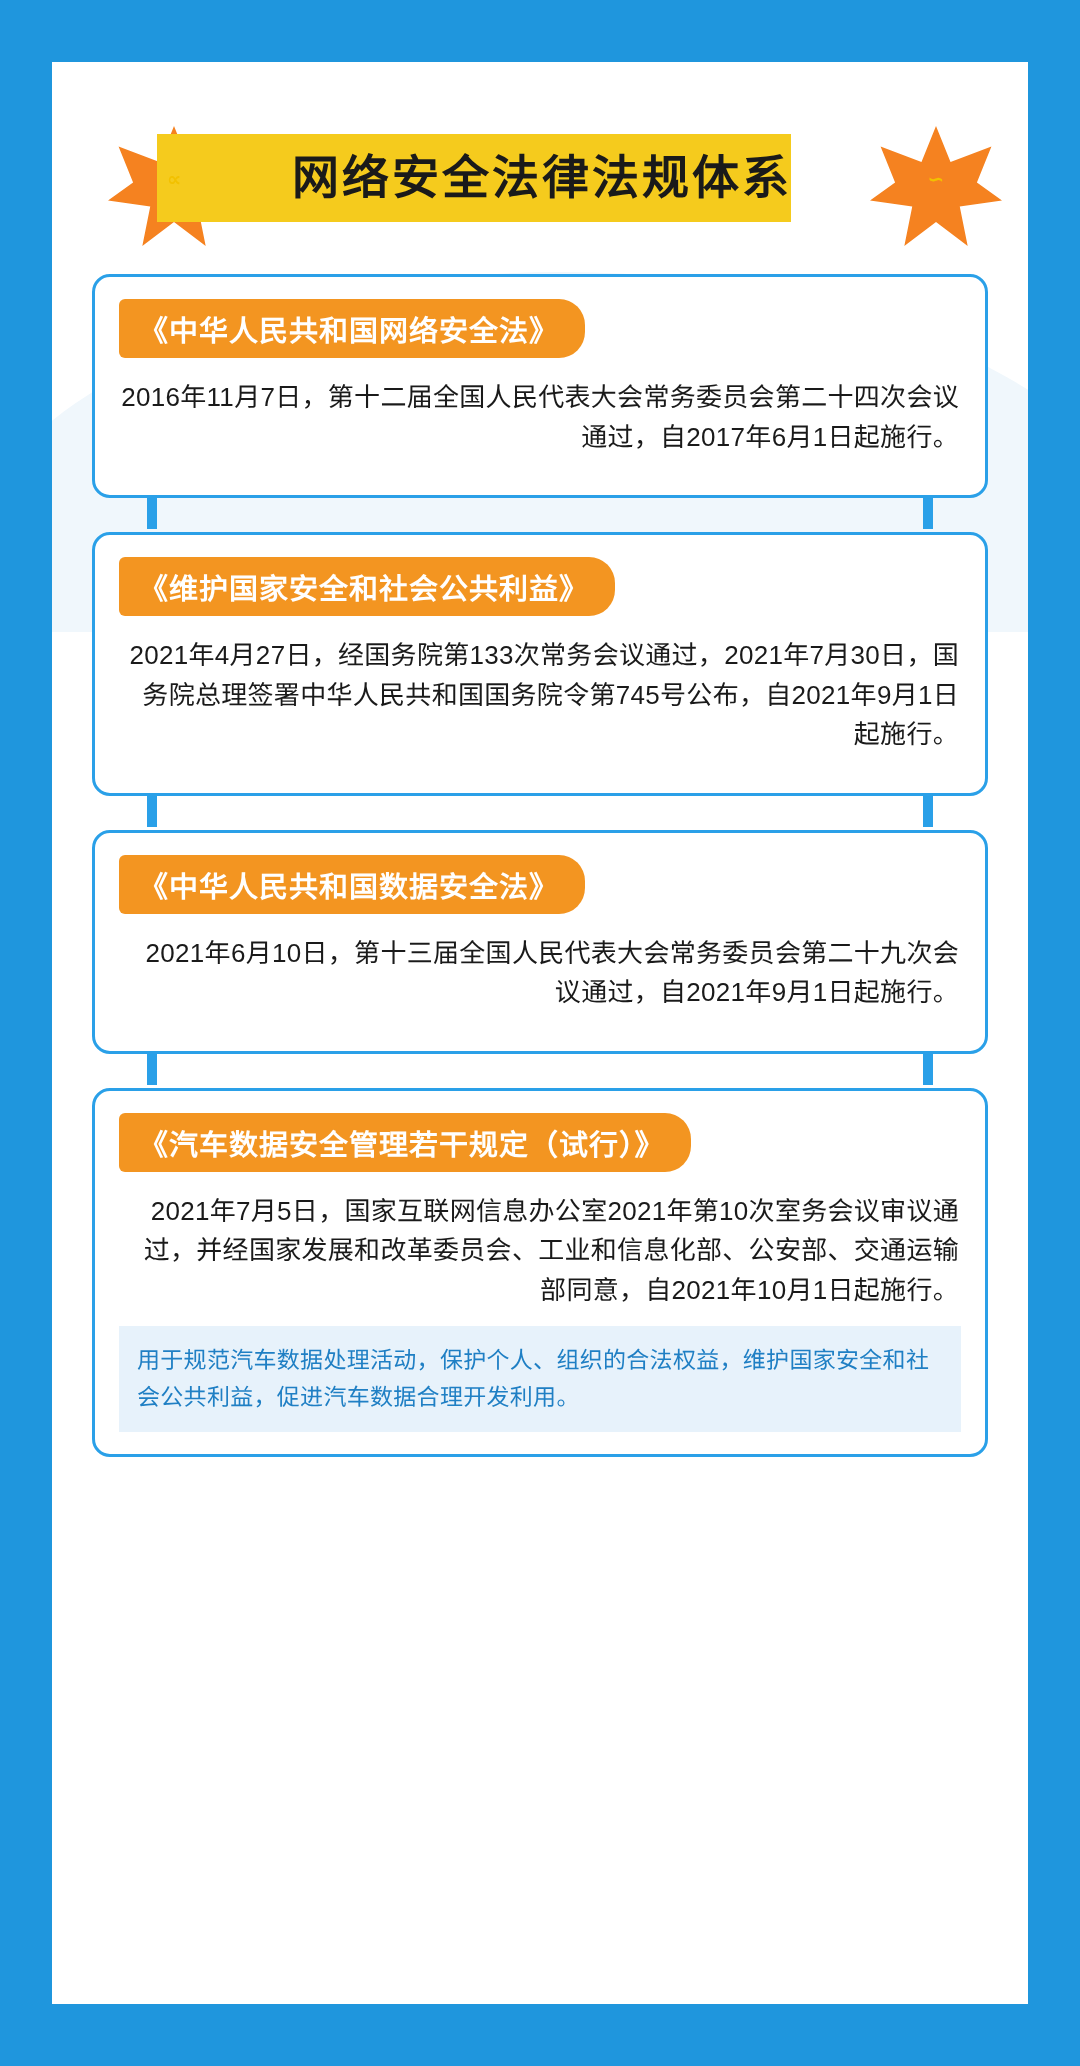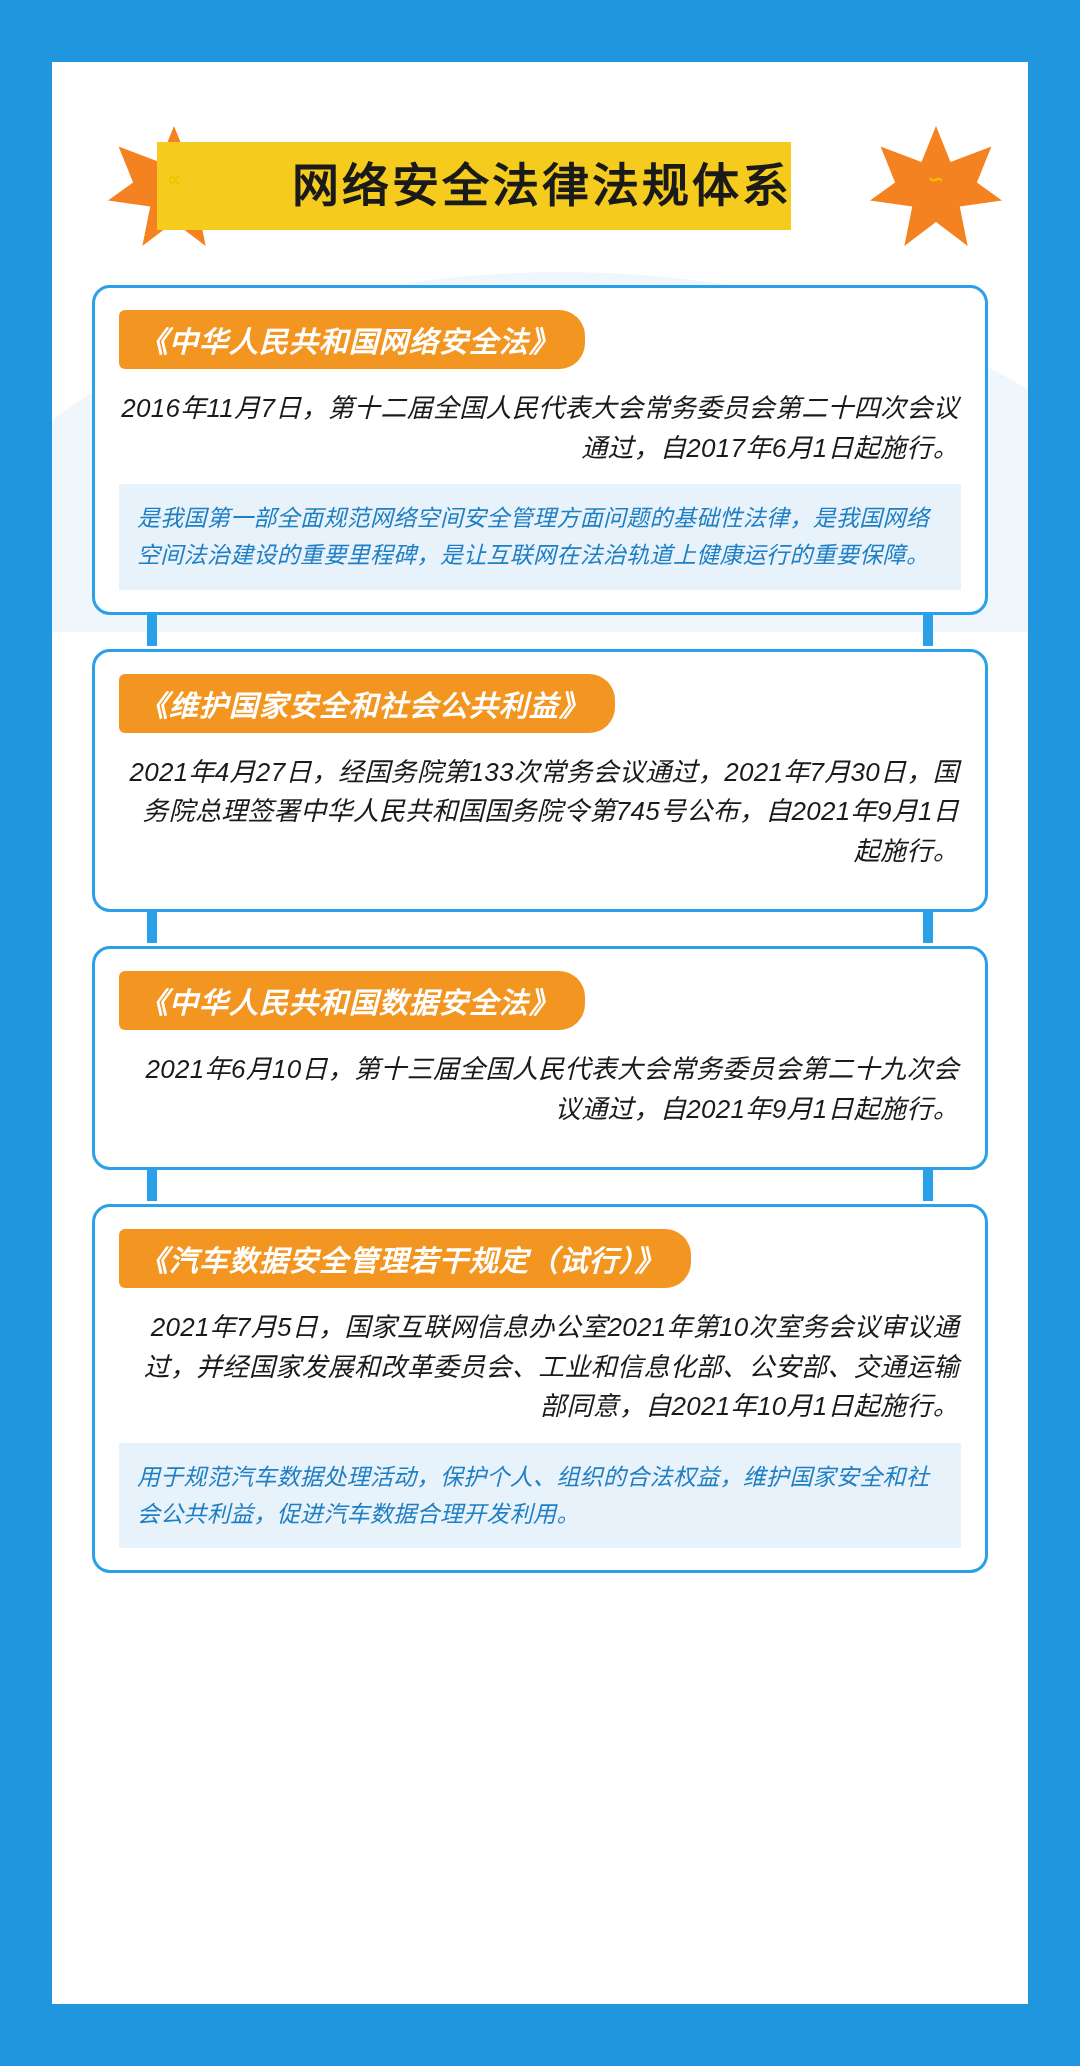--- a/index.html
+++ b/index.html
@@ -43,21 +43,21 @@
   }
   .header {
     position: relative;
     z-index: 2;
     margin-top: 56px;
     height: 136px;
   }
   .banner {
     position: absolute;
     left: 105px;
-    top: 24px;
+    top: 16px;
     width: 634px;
     height: 88px;
     background: #f5cb1d;
     z-index: 3;
   }
   .banner-title {
     position: absolute;
     left: 0;
     top: 0;
     width: 770px;
@@ -93,22 +93,21 @@
     text-align: center;
     line-height: 26px;
     font-family: "DejaVu Sans", sans-serif;
   }
   .star-face-left { left: 105px; }
   .star-face-right { left: 867px; }
 
   .cards {
     position: relative;
     z-index: 3;
-    margin: 31px 40px 0 40px;
-    font-style: italic;
+    margin: 20px 40px 0 40px;
   }
   .card {
     position: relative;
     border: 3px solid #2aa0e8;
     border-radius: 18px;
     background: #ffffff;
     padding: 22px 24px 22px 24px;
     box-sizing: border-box;
   }
   .card + .card { margin-top: 34px; }
@@ -166,21 +165,20 @@
       <div class="banner">
         <div class="banner-title">网络安全法律法规体系</div>
       </div>
     </div>
 
     <div class="cards">
 
       <div class="card">
         <div class="pill">《中华人民共和国网络安全法》</div>
         <div class="body-text">2016年11月7日，第十二届全国人民代表大会常务委员会第二十四次会议通过，自2017年6月1日起施行。</div>
-        <div class="note">是我国第一部全面规范网络空间安全管理方面问题的基础性法律，是我国网络空间法治建设的重要里程碑，是让互联网在法治轨道上健康运行的重要保障。</div>
         <div class="connector left"></div>
         <div class="connector right"></div>
       </div>
 
       <div class="card">
         <div class="pill">《维护国家安全和社会公共利益》</div>
         <div class="body-text">2021年4月27日，经国务院第133次常务会议通过，2021年7月30日，国务院总理签署中华人民共和国国务院令第745号公布，自2021年9月1日起施行。</div>
         <div class="connector left"></div>
         <div class="connector right"></div>
       </div>

